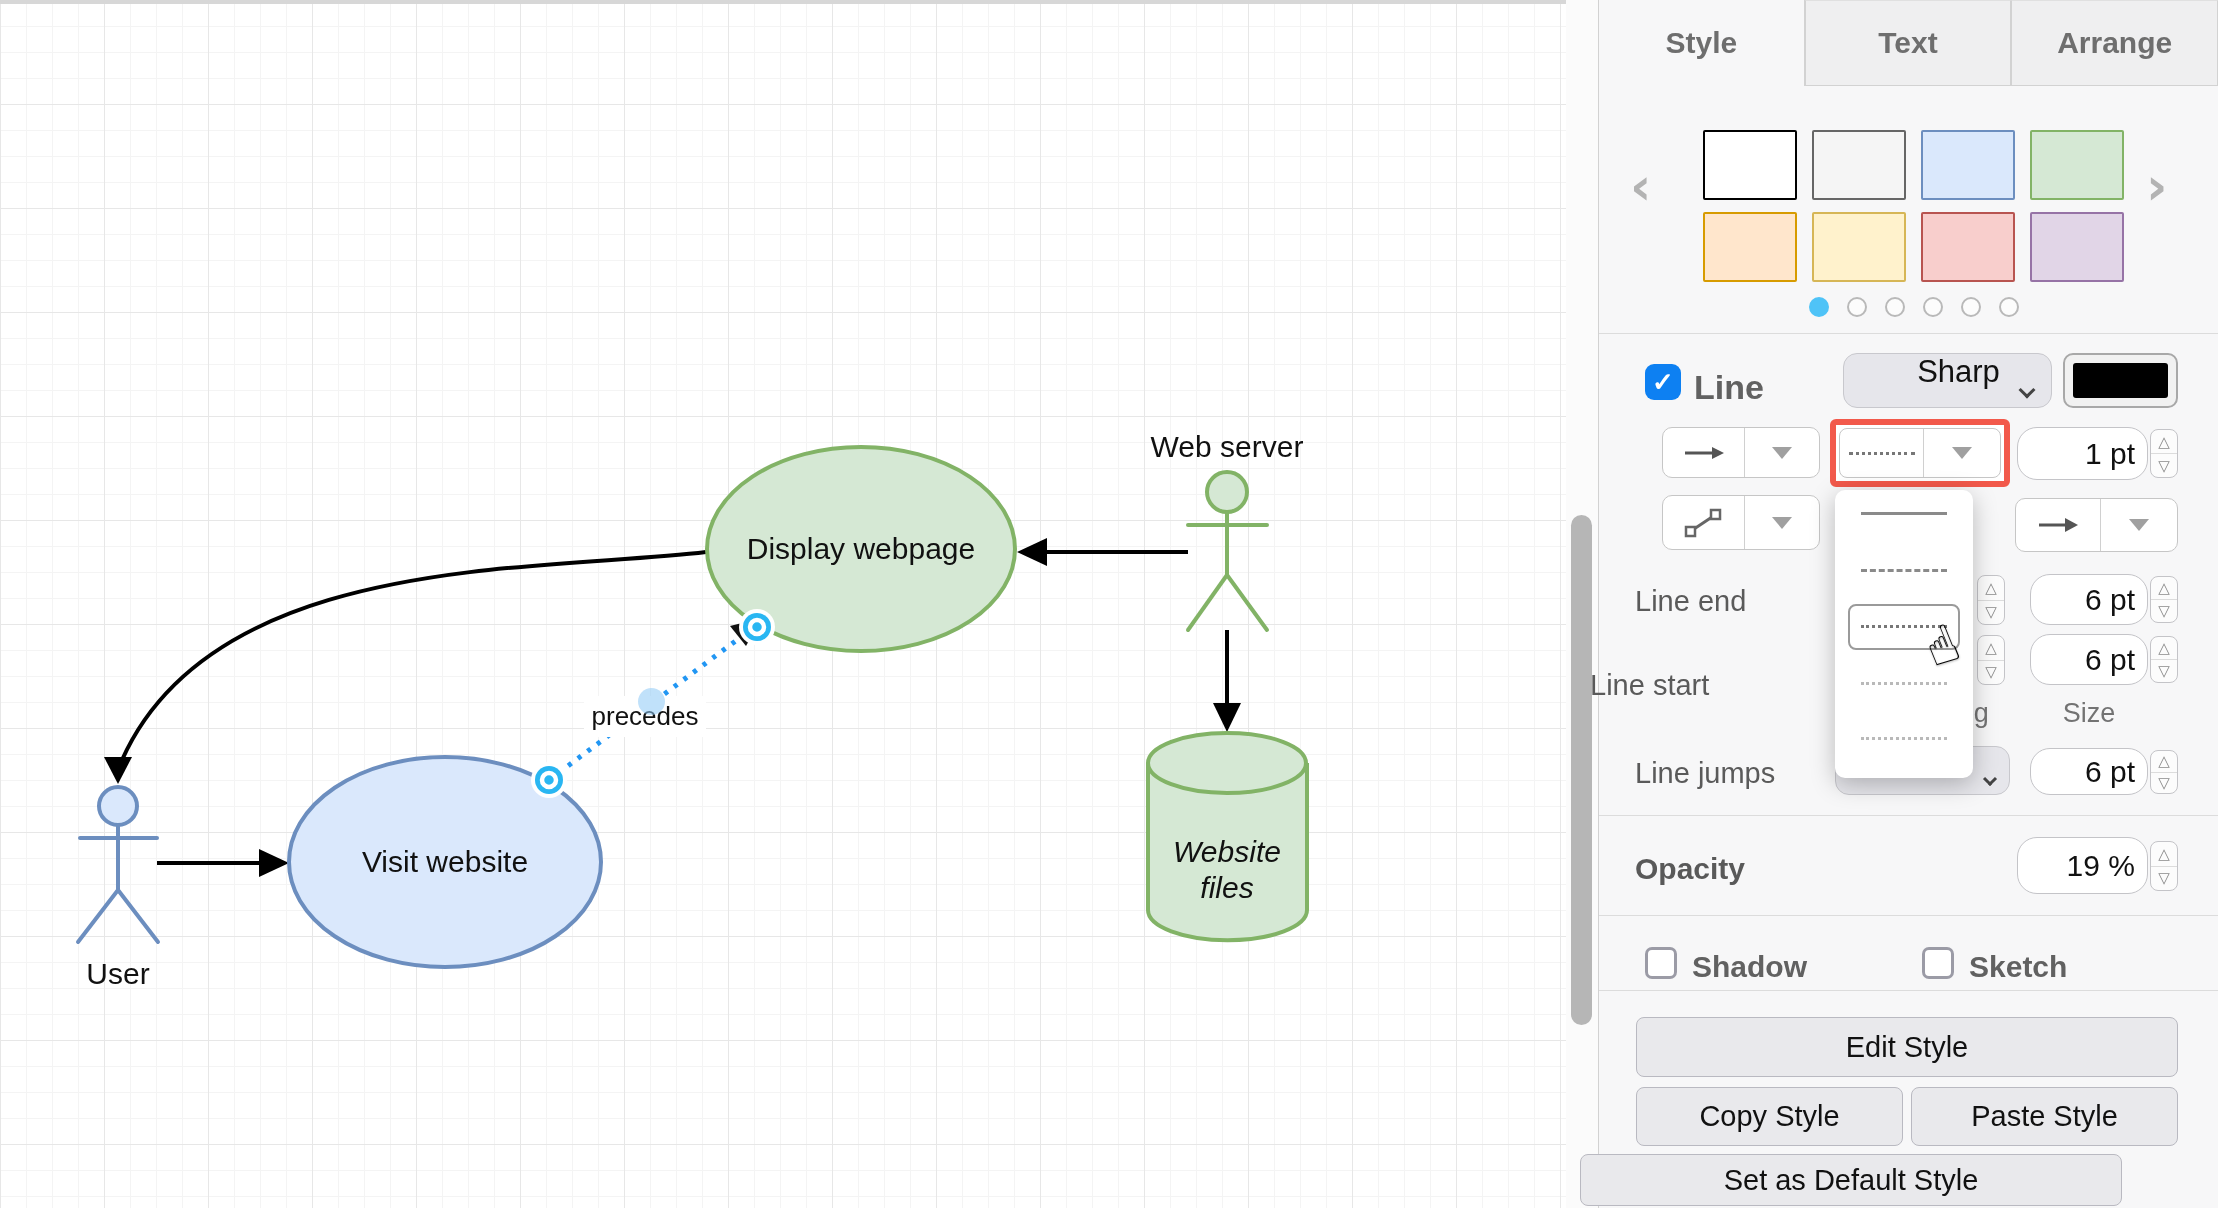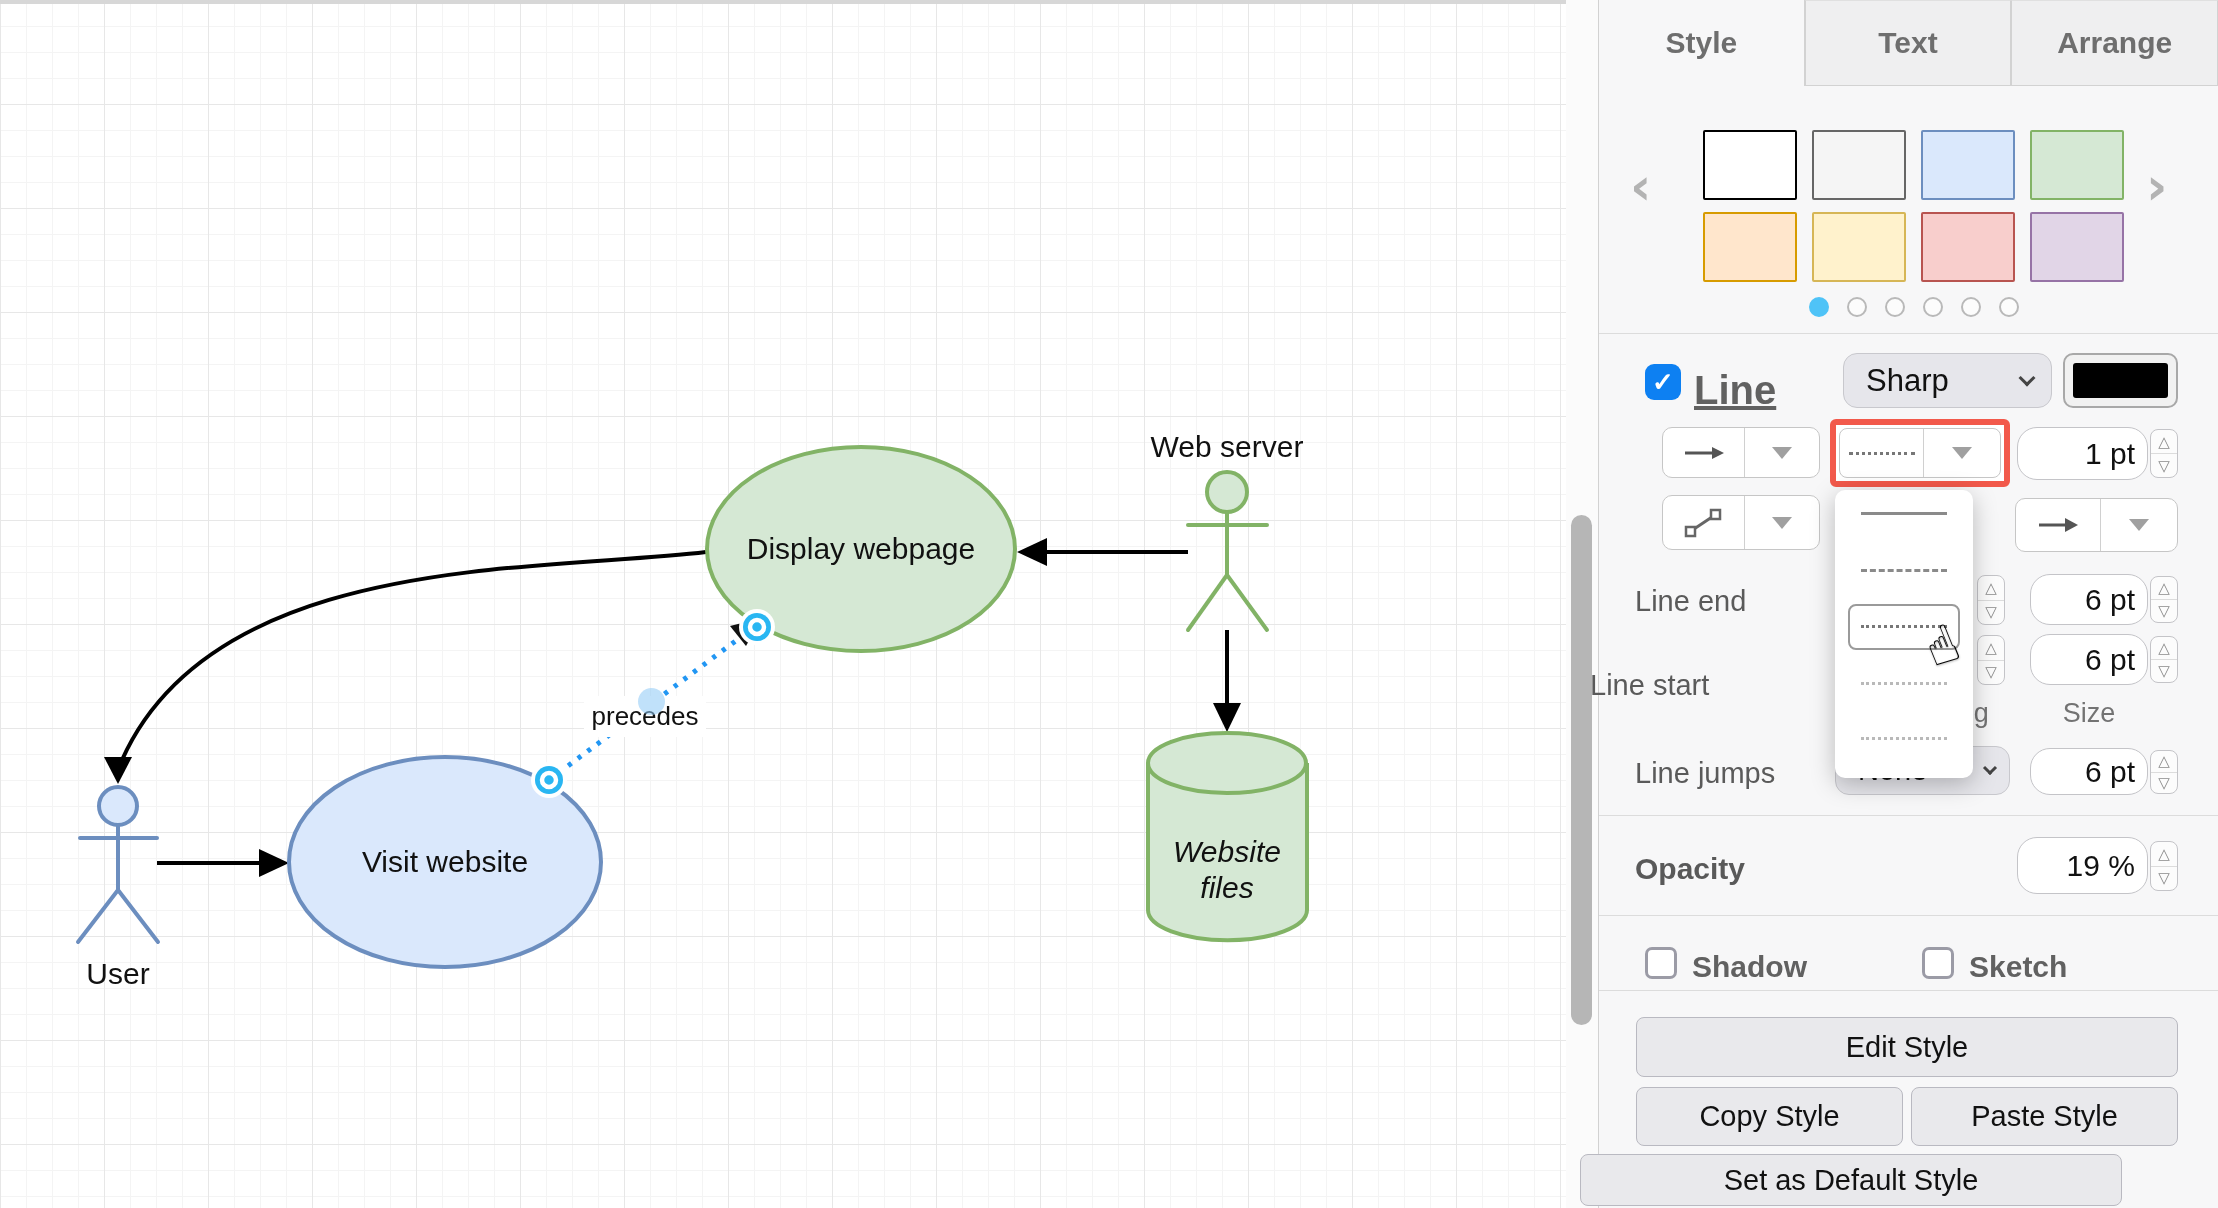--- a/index.html
+++ b/index.html
@@ -51,21 +51,21 @@
   .dot.active { background:#4fc3f7; border-color:#4fc3f7; }
 
   .cb { position:absolute; width:36px; height:36px; border-radius:9px; }
   .cb.checked { background:#0d80f2; color:#fff; font-size:26px; font-weight:bold;
                 display:flex; align-items:center; justify-content:center; }
   .cb.empty { width:32px; height:32px; background:#fff; border:3px solid #9b9ba6; border-radius:7px; }
   .plabel { position:absolute; font-size:29px; color:#5a5a5a; }
   .plabel.bold { font-weight:bold; color:#616161; }
 
   .mac-select { position:absolute; background:#e6e6eb; border:1px solid #c8c8cd; border-radius:14px;
-                display:flex; align-items:center; font-size:31px; color:#111; padding-left:22px; }
+                display:flex; align-items:center; font-size:31px; color:#111; padding-left:22px;flex-direction:column; }
   .chev { width:12px; height:12px; border-right:3px solid #444; border-bottom:3px solid #444;
           transform:rotate(45deg); margin-left:auto; margin-right:18px; margin-top:-6px; }
 
   .color-btn { position:absolute; left:2063px; top:353px; width:115px; height:55px; background:#f1f1f1;
                border:2px solid #a8a8a8; border-radius:10px; }
   .color-btn .inner { position:absolute; left:8px; top:8px; right:8px; bottom:8px; background:#000; border-radius:3px; }
 
   .split { position:absolute; background:#fff; border:1.5px solid #c6c6c6; border-radius:10px; display:flex; }
   .split .cell-l { flex:1.1; display:flex; align-items:center; justify-content:center; border-right:1px solid #d0d0d0; }
   .split .cell-r { flex:1; display:flex; align-items:center; justify-content:center; }
@@ -213,21 +213,21 @@
     <div class="dot"></div>
     <div class="dot"></div>
     <div class="dot"></div>
     <div class="dot"></div>
     <div class="dot"></div>
   </div>
 
   <div class="hr" style="top:333px;"></div>
 
   <div class="cb checked" style="left:1645px; top:364px;">✓</div>
-  <div class="plabel bold" style="left:1694px; top:368px; font-size:40px;text-decoration:underline;">Line</div>
+  <div class="plabel bold" style="left:1694px; top:368px; font-size:34px;">Line</div>
   <div class="mac-select" style="left:1843px; top:353px; width:209px; height:55px;">
     <span>Sharp</span>
     <span class="chev"></span>
   </div>
   <div class="color-btn">
       <div class="inner"></div>
     </div>
 
   <div class="split" style="left:1662px; top:427px; width:158px; height:51px;">
     <div class="cell-l">

